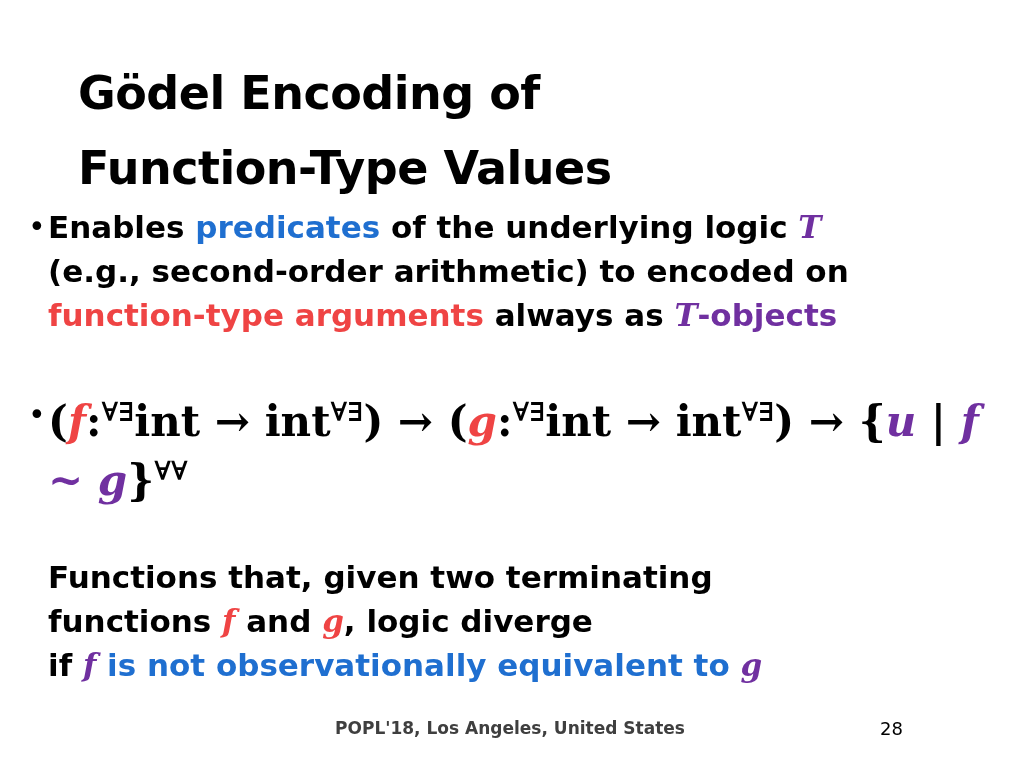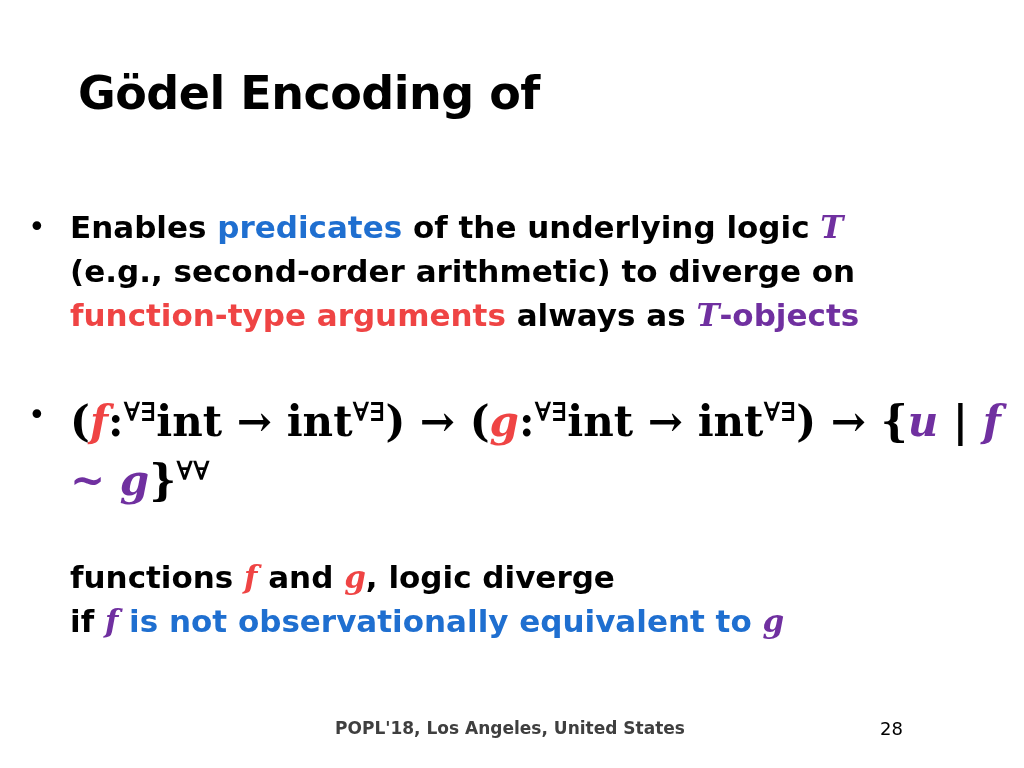--- a/index.html
+++ b/index.html
@@ -60,21 +60,20 @@
   .bullet-text {
     flex: 1 1 auto;
     font-size: 31px;
     font-weight: bold;
     line-height: 1.42;
     color: #000000;
   }
   .bullet-text .ln {
     display: block;
     white-space: pre-wrap;
-    margin-left: 22px;
   }
 
   .blue { color: #1f6fd0; }
   .red { color: #ef4444; }
   .purple { color: #7030a0; }
   .black { color: #000000; }
 
   .mathit {
     font-family: "DejaVu Serif", serif;
     font-style: italic;
@@ -139,41 +138,43 @@
     color: #000000;
   }
 </style>
 </head>
 <body>
 
 <div class="slide">
 
   <div class="title">
     <span class="line">Gödel Encoding of</span>
+    <span class="line">Function-Type Values</span>
   </div>
 
   <div class="body-area">
 
     <div class="bullet-row">
       <div class="bullet-dot">•</div>
       <div class="bullet-text">
         <span class="ln"><span class="black">Enables </span><span class="blue">predicates</span><span class="black"> of the underlying logic </span><span class="purple mathit">T</span></span>
-        <span class="ln">(e.g., second-order arithmetic) to diverge on</span>
+        <span class="ln">(e.g., second-order arithmetic) to encoded on</span>
         <span class="ln"><span class="red">function-type arguments</span><span class="black"> always as </span><span class="purple mathit">T</span><span class="purple">-objects</span></span>
       </div>
     </div>
 
     <div class="spacer-1"></div>
 
     <div class="bullet-row">
       <div class="bullet-dot">•</div>
       <div class="bullet-text">
         <span class="ln formula"><span class="mathrm black">(</span><span class="mathit red">f</span><span class="mathrm black">:</span><span class="mathrm black sup">∀∃</span><span class="mathrm black">int</span><span class="mathrm black"> → </span><span class="mathrm black">int</span><span class="mathrm black sup">∀∃</span><span class="mathrm black">)</span><span class="mathrm black"> → </span><span class="mathrm black">(</span><span class="mathit red">g</span><span class="mathrm black">:</span><span class="mathrm black sup">∀∃</span><span class="mathrm black">int</span><span class="mathrm black"> → </span><span class="mathrm black">int</span><span class="mathrm black sup">∀∃</span><span class="mathrm black">)</span><span class="mathrm black"> → </span><span class="mathrm black">{</span><span class="mathit purple">u</span><span class="mathrm black"> | </span><span class="mathit purple">f</span><span class="mathrm purple"> ~ </span><span class="mathit purple">g</span><span class="mathrm black">}</span><span class="mathrm black sup">∀∀</span></span>
 
         <span class="sub-lines">
+          <span class="ln">Functions that, given two terminating</span>
           <span class="ln"><span class="black">functions </span><span class="red mathit">f</span><span class="black"> and </span><span class="red mathit">g</span><span class="black">, logic diverge</span></span>
           <span class="ln"><span class="black">if </span><span class="purple mathit">f</span><span class="blue"> is not observationally equivalent to </span><span class="purple mathit">g</span></span>
         </span>
       </div>
     </div>
 
   </div>
 
   <div class="footer">
     <div class="footer-center">POPL'18, Los Angeles, United States</div>

